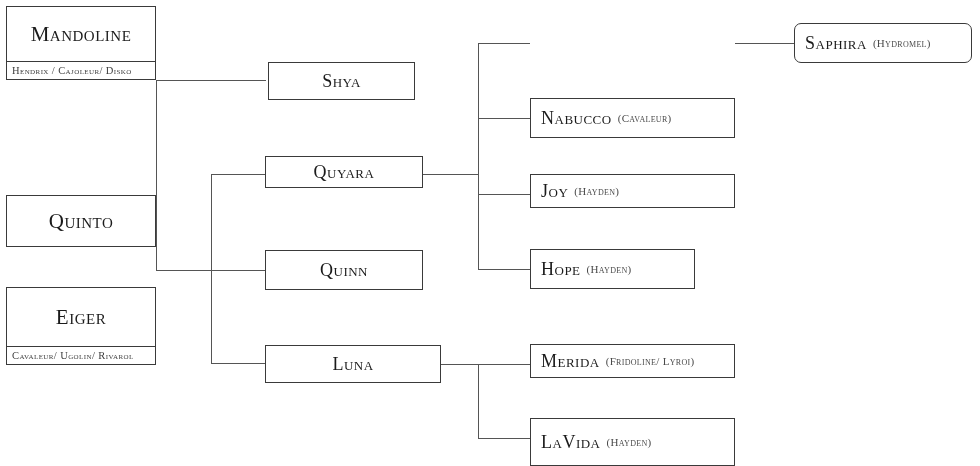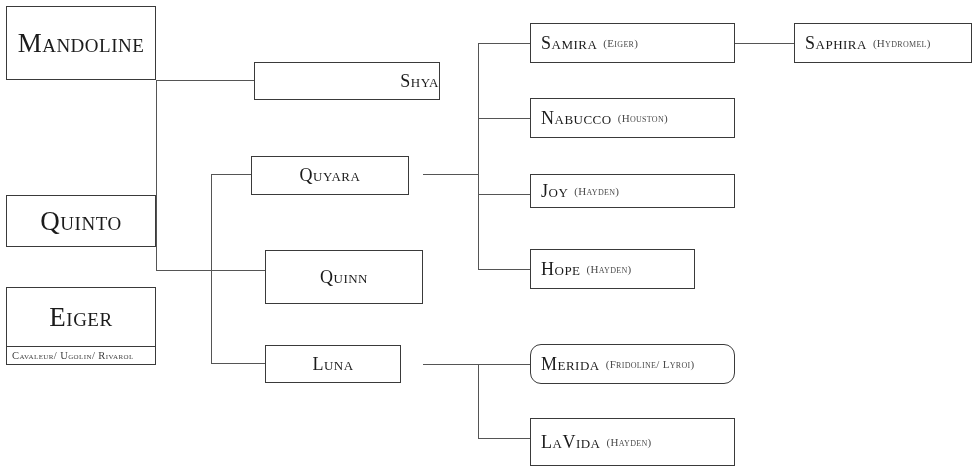--- a/index.html
+++ b/index.html
@@ -57,21 +57,21 @@
   }
   .sub span{
     font-family:"Liberation Serif", serif;
     font-variant:small-caps;
     font-size:10.5px;
     color:#3d3d3d;
     letter-spacing:0.4px;
   }
 
   
-  .big  .nm{font-size:27px;text-align:center;}
+  .big  .nm{font-size:21px;text-align:center;}
   .mid  .nm{font-size:18px;}
   .rt   .nm{font-size:18px;}
   .rt   .sfx{font-size:11px;}
 
   
   .ln{position:absolute;background:#555;z-index:1;}
   .h{height:1px;}
   .v{width:1px;}
 </style>
 </head>
@@ -102,97 +102,94 @@
 
   <div class="ln h" style="left:423px;top:364px;width:56px;"></div>
   <div class="ln v" style="left:478px;top:364px;height:75px;"></div>
   <div class="ln h" style="left:478px;top:364px;width:52px;"></div>
   <div class="ln h" style="left:478px;top:438px;width:52px;"></div>
 
   <div class="node center big" style="left:6px;top:6px;width:150px;height:74px;">
     <div class="main">
       <span class="nm">Mandoline</span>
     </div>
+    <div class="sub">
+      <span>Hendrix / Cajoleur/ Disko</span>
+    </div>
   </div>
 
   <div class="node center big" style="left:6px;top:195px;width:150px;height:52px;">
     <div class="main">
       <span class="nm">Quinto</span>
     </div>
   </div>
 
   <div class="node center big" style="left:6px;top:287px;width:150px;height:78px;">
     <div class="main">
       <span class="nm">Eiger</span>
     </div>
     <div class="sub">
       <span>Cavaleur/ Ugolin/ Rivarol</span>
     </div>
   </div>
 
-  <div class="node center mid" style="left:254px;top:62px;width:186px;height:38px;align-items:flex-end;">
+  <div class="node center mid" style="left:268px;top:62px;width:147px;height:38px;">
     <div class="main">
       <span class="nm">Shya</span>
     </div>
   </div>
 
-  <div class="node center mid" style="left:251px;top:156px;width:158px;height:39px;justify-content:flex-end;">
+  <div class="node center mid" style="left:265px;top:156px;width:158px;height:32px;justify-content:flex-end;">
     <div class="main">
       <span class="nm">Quyara</span>
     </div>
   </div>
 
-  <div class="node center mid" style="left:265px;top:250px;width:158px;height:54px;">
+  <div class="node center mid" style="left:265px;top:250px;width:158px;height:40px;">
     <div class="main">
       <span class="nm">Quinn</span>
     </div>
   </div>
 
-  <div class="node center mid" style="left:265px;top:345px;width:136px;height:38px;text-align:right;">
+  <div class="node center mid" style="left:265px;top:345px;width:176px;height:38px;text-align:right;">
     <div class="main">
       <span class="nm">Luna</span>
     </div>
   </div>
 
-  <div class="node leftal rt" style="left:530px;top:23px;width:205px;height:40px;">
-    <div class="main">
-      <span class="nm">Samira</span>
-      <span class="sfx">(Eiger)</span>
-    </div>
-  </div>
-
-  <div class="node leftal rt" style="left:794px;top:23px;width:178px;height:40px;">
+
+  <div class="node leftal rt" style="left:794px;top:23px;width:178px;height:40px;border-radius:7px;">
     <div class="main">
       <span class="nm">Saphira</span>
       <span class="sfx">(Hydromel)</span>
     </div>
   </div>
 
   <div class="node leftal rt" style="left:530px;top:98px;width:205px;height:40px;">
     <div class="main">
       <span class="nm">Nabucco</span>
-      <span class="sfx">(Houston)</span>
+      <span class="sfx">(Cavaleur)</span>
     </div>
   </div>
 
   <div class="node leftal rt" style="left:530px;top:174px;width:205px;height:34px;">
     <div class="main">
       <span class="nm">Joy</span>
       <span class="sfx">(Hayden)</span>
     </div>
   </div>
 
   <div class="node leftal rt" style="left:530px;top:249px;width:165px;height:40px;">
     <div class="main">
       <span class="nm">Hope</span>
       <span class="sfx">(Hayden)</span>
     </div>
   </div>
 
-  <div class="node leftal rt" style="left:530px;top:344px;width:205px;height:40px;border-radius:11px;">
+  <div class="node leftal rt" style="left:530px;top:344px;width:205px;height:34px;">
     <div class="main">
       <span class="nm">Merida</span>
       <span class="sfx">(Fridoline/ Lyroi)</span>
     </div>
   </div>
 
   <div class="node leftal rt" style="left:530px;top:418px;width:205px;height:48px;">
     <div class="main">
       <span class="nm">LaVida</span>
       <span class="sfx">(Hayden)</span>

